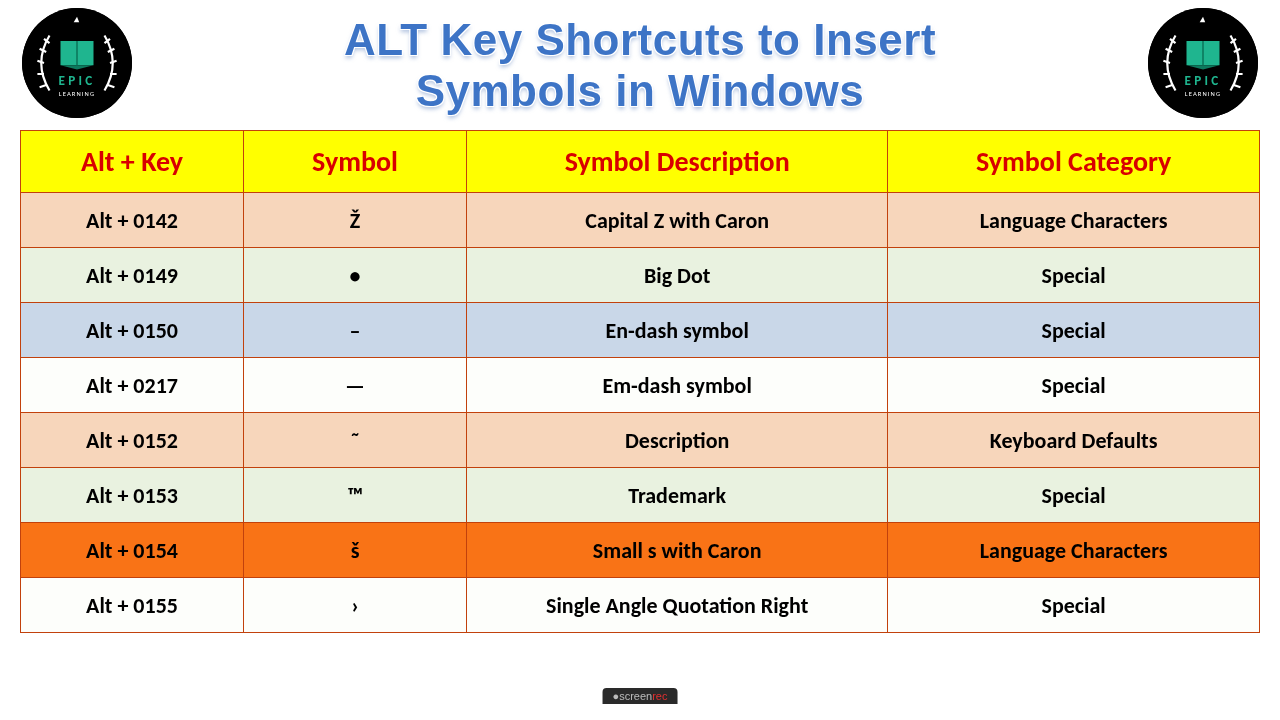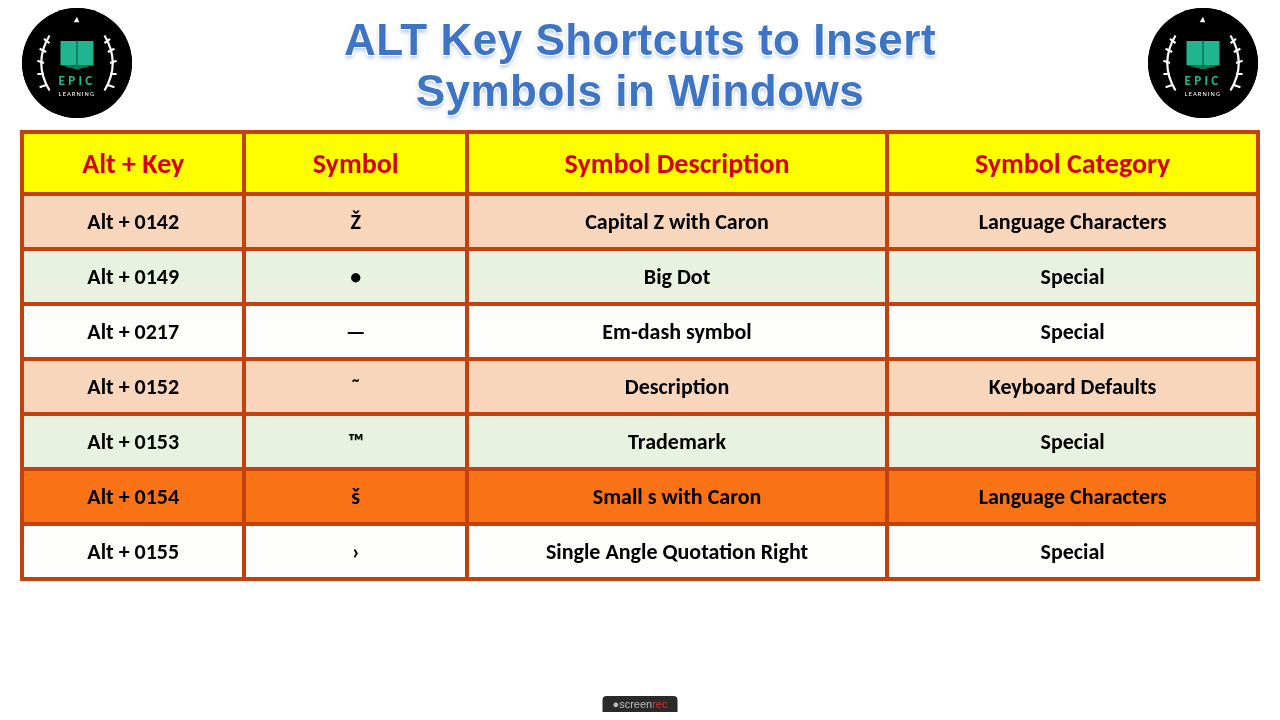--- a/index.html
+++ b/index.html
@@ -47,21 +47,21 @@
   }
   .table-wrap {
     padding: 0 20px;
   }
   table {
     width: 100%;
     border-collapse: collapse;
     table-layout: fixed;
   }
   th, td {
-    border: 4px solid #c2410c;
+    border: 1px solid #c2410c;
     text-align: center;
     vertical-align: middle;
     padding: 10px 6px;
     font-size: 22px;
     font-weight: 700;
   }
   th {
     background: #ffff00;
     color: #d80000;
     font-size: 28px;
@@ -75,21 +75,21 @@
   col.c2 { width: 18%; }
   col.c3 { width: 34%; }
   col.c4 { width: 30%; }
   .row-green td { background: #e9f2e0; }
   .row-orange td { background: #f7d6bb; }
   .row-blue td { background: #c9d7e8; }
   .row-white td { background: #fdfefb; }
   .row-lightblue td { background: #f97316; }
   .watermark {
     position: absolute;
-    bottom: 8px;
+    bottom: 16px;
     left: 50%;
     transform: translateX(-50%);
     background: #2a2a2a;
     color: #bbb;
     font-size: 11px;
     padding: 2px 10px;
     border-radius: 4px 4px 0 0;
     font-family: Arial, sans-serif;
   }
   .watermark .rec { color: #e03030; }
@@ -162,20 +162,26 @@
           <td>Ž</td>
           <td>Capital Z with Caron</td>
           <td>Language Characters</td>
         </tr>
         <tr class="row-green">
           <td>Alt + 0149</td>
           <td>•</td>
           <td>Big Dot</td>
           <td>Special</td>
         </tr>
+        <tr class="row-blue">
+          <td>Alt + 0150</td>
+          <td>–</td>
+          <td>En-dash symbol</td>
+          <td>Special</td>
+        </tr>
         <tr class="row-white">
           <td>Alt + 0217</td>
           <td>—</td>
           <td>Em-dash symbol</td>
           <td>Special</td>
         </tr>
         <tr class="row-orange">
           <td>Alt + 0152</td>
           <td>˜</td>
           <td>Description</td>

